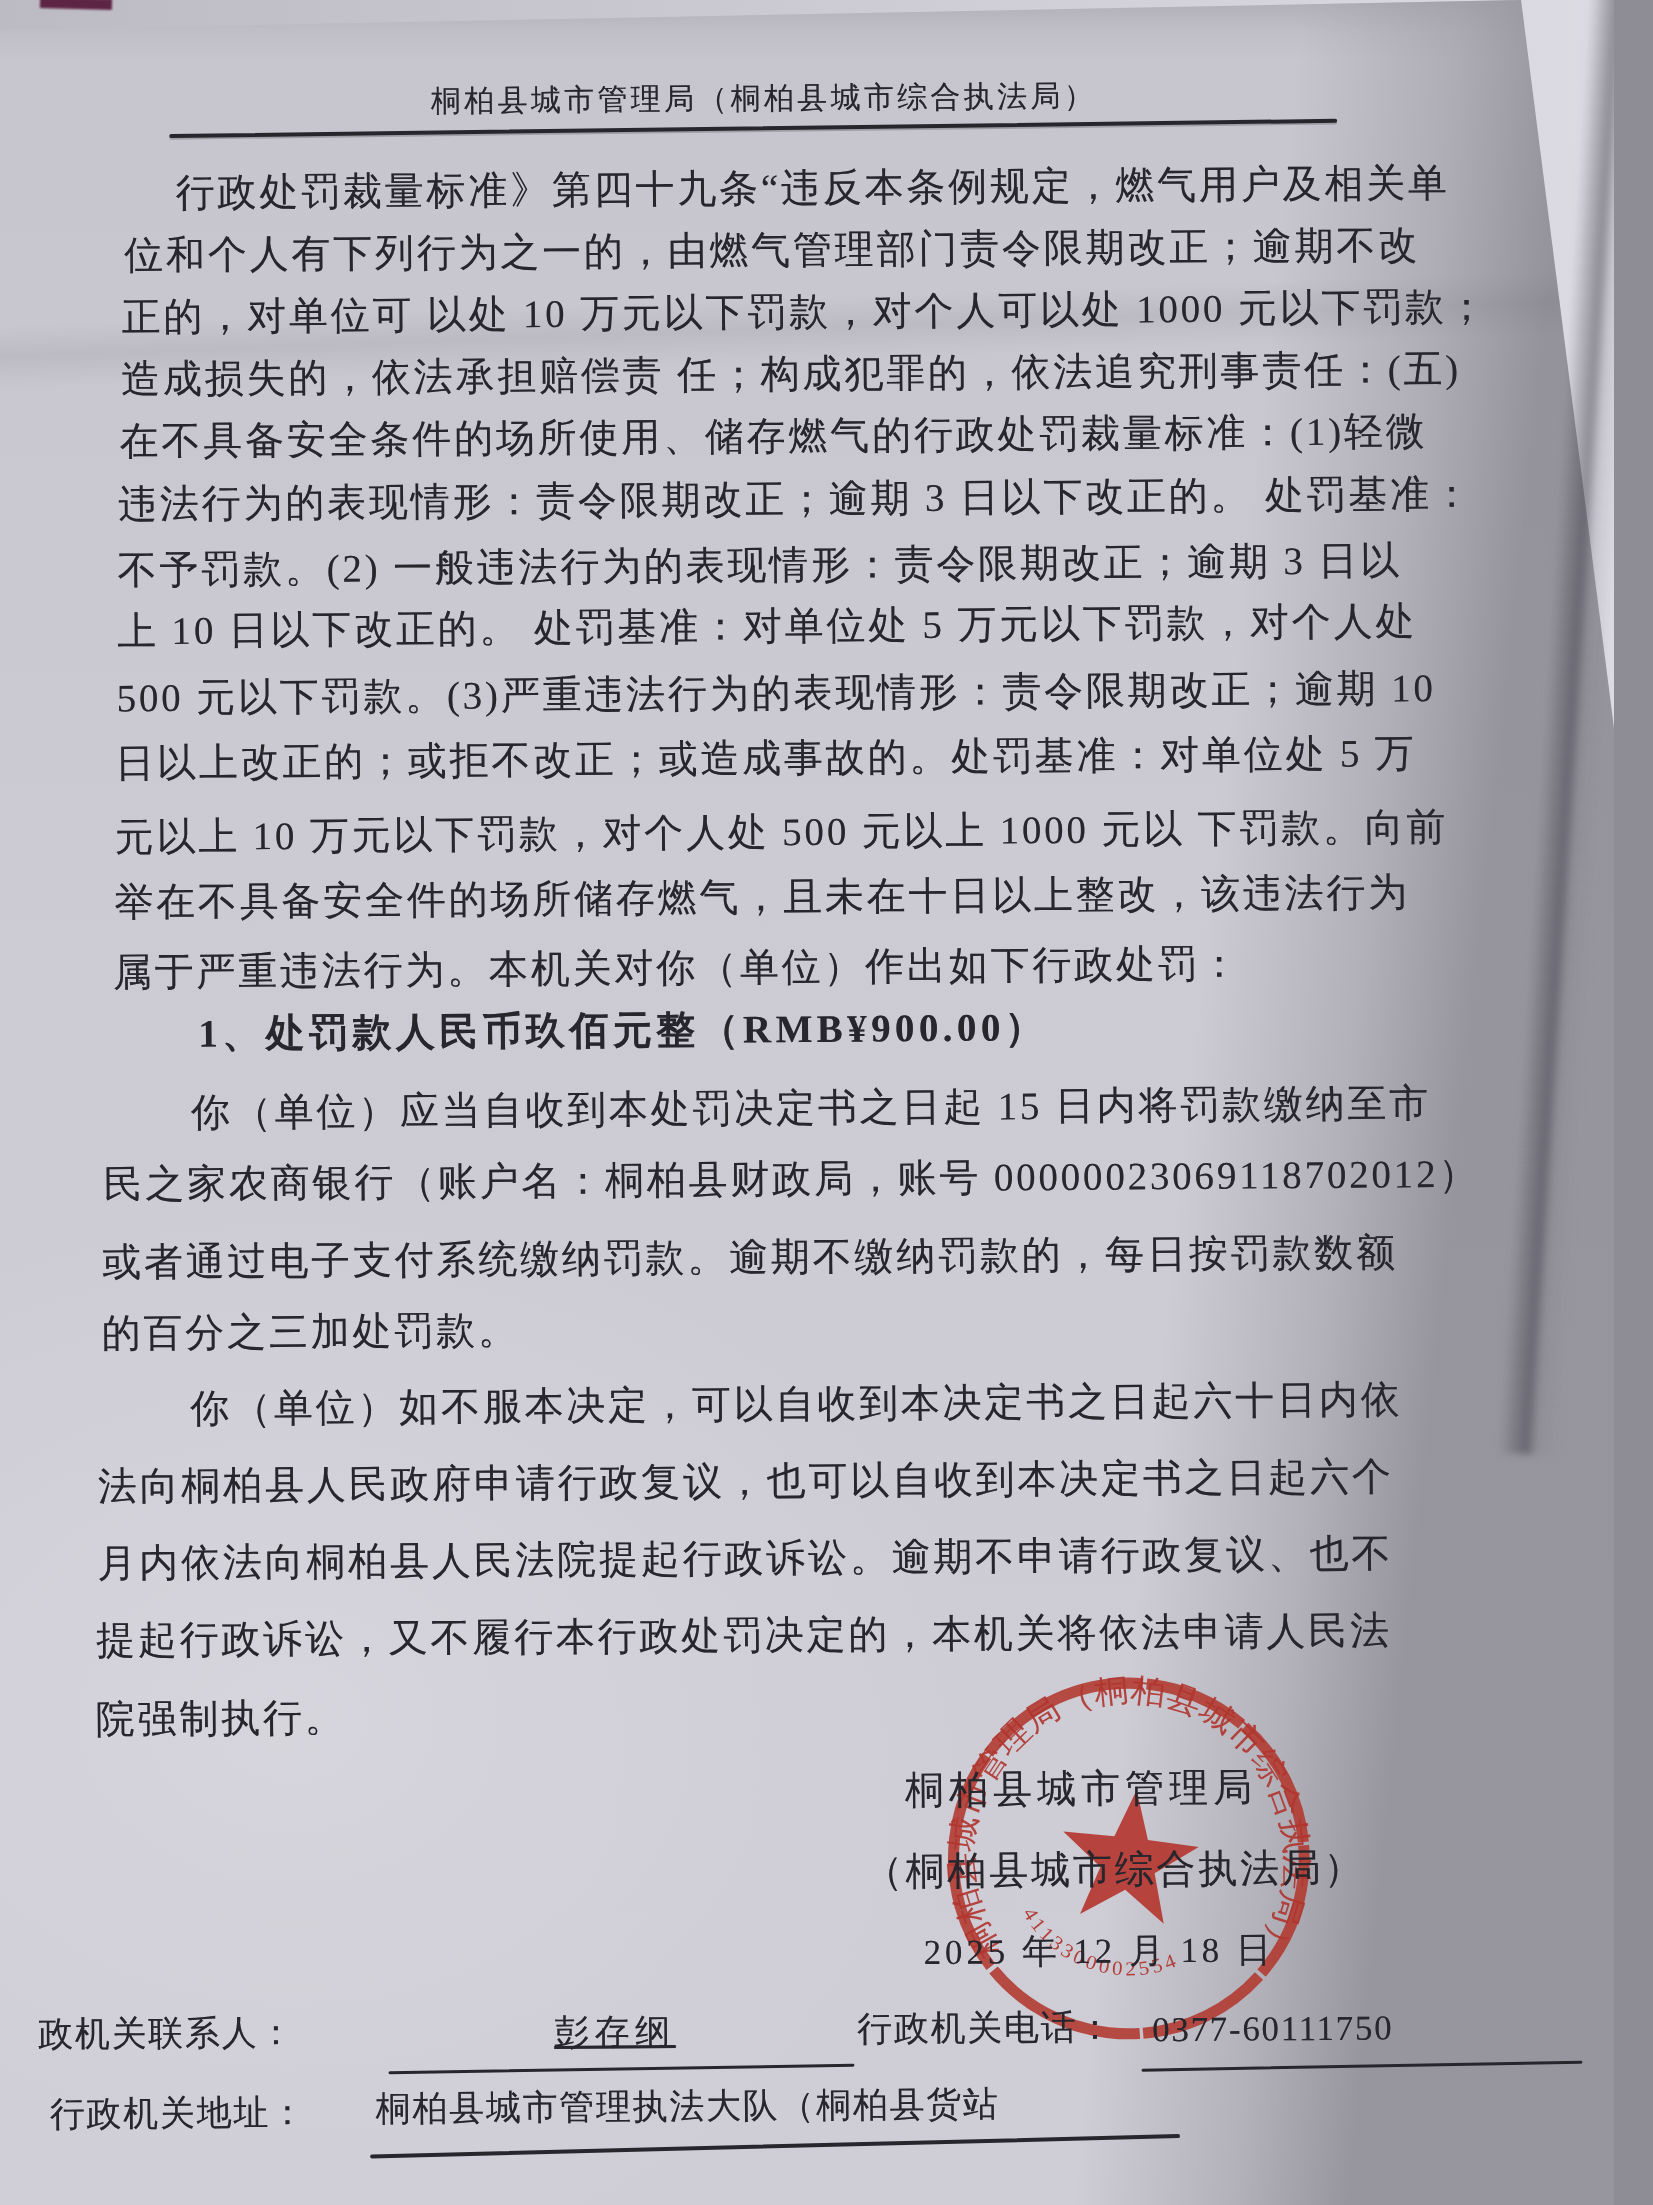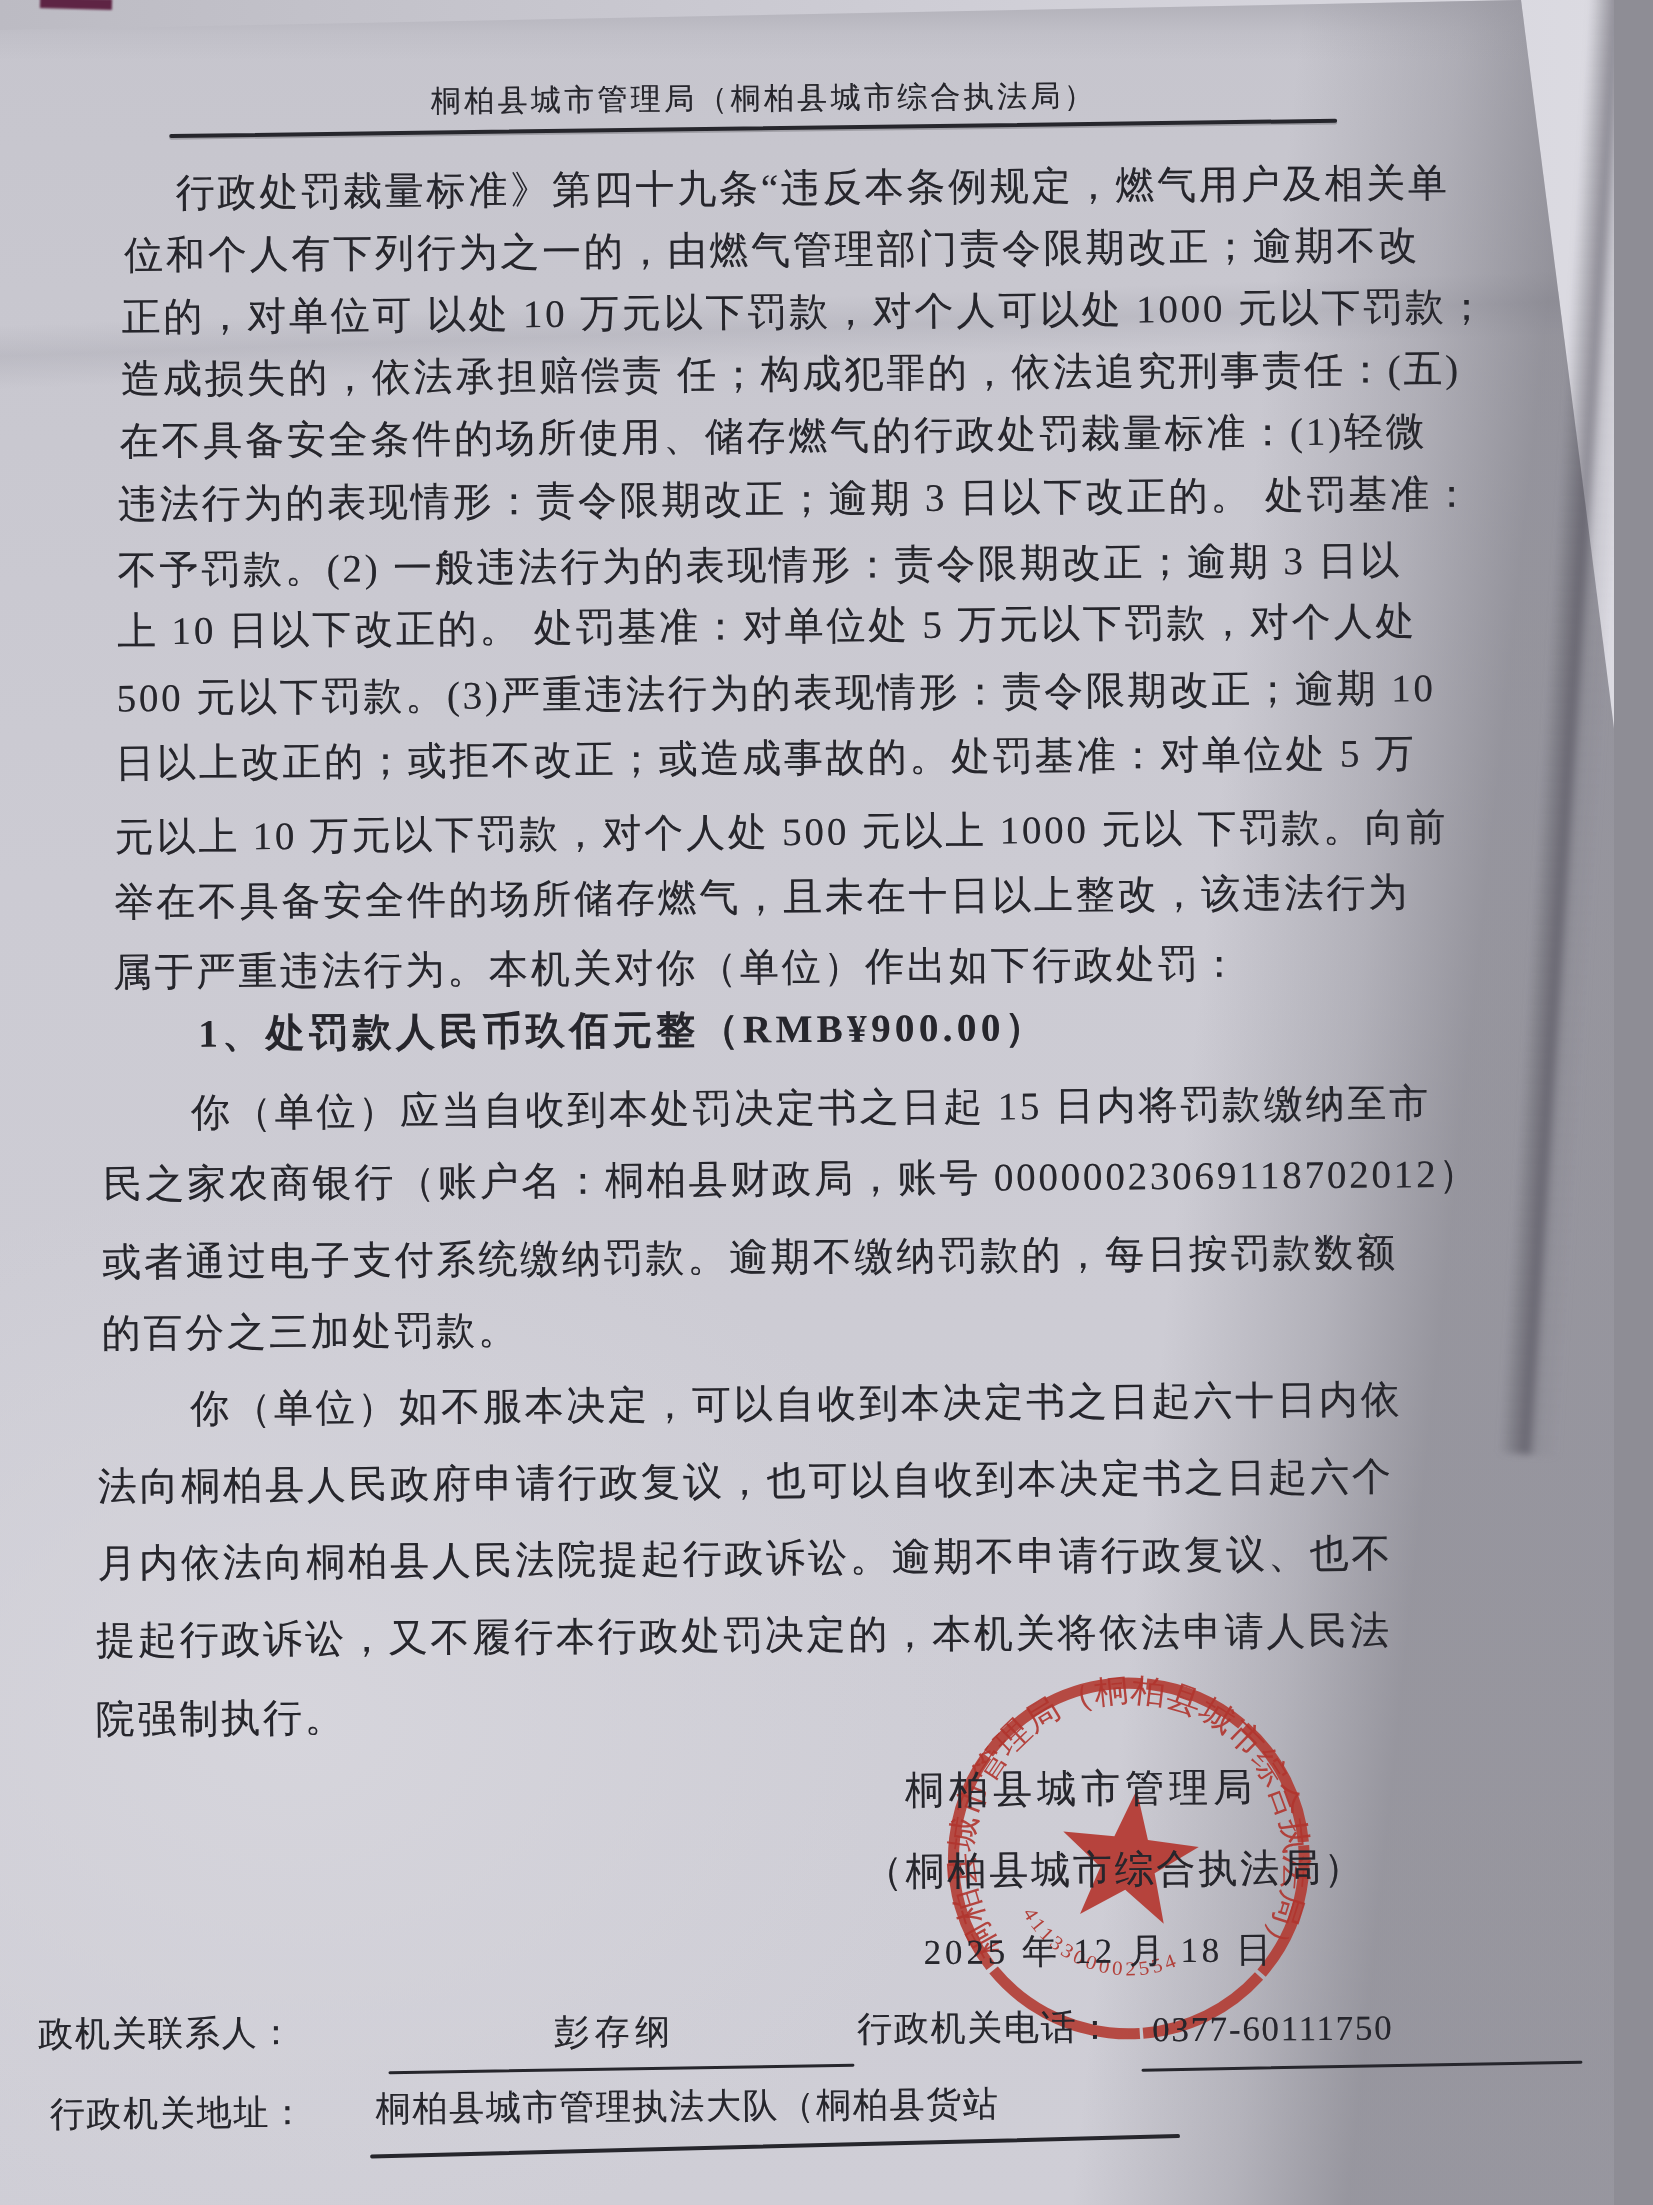--- a/index.html
+++ b/index.html
@@ -90,21 +90,21 @@
       <text font-size="36" fill="rgba(176,52,45,0.92)" letter-spacing="6">
         <textPath href="#numPath" textLength="330" lengthAdjust="spacingAndGlyphs">4113300002554</textPath>
       </text>
     </svg>
 
     <div class="line sig" style="left:899px;top:1771px;">桐柏县城市管理局</div>
     <div class="line sig" style="left:857px;top:1852px;letter-spacing:2.8px;">（桐柏县城市综合执法局）</div>
     <div class="line date" style="left:916px;top:1936px;">2025 年 12 月 18 日</div>
 
     <div class="line foot" style="left:30px;top:2011px;">政机关联系人：</div>
-    <div class="line foot" style="left:546px;top:2013px;letter-spacing:5.5px;">彭存纲</div>
+    <div class="line foot" style="left:546px;top:2013px;letter-spacing:5.5px;text-decoration:underline;">彭存纲</div>
     <div class="uline" style="left:380px;top:2066px;width:466px;transform:rotate(-.5deg);"></div>
     <div class="line foot" style="left:849px;top:2012px;">行政机关电话：</div>
     <div class="line foot" style="left:1144px;top:2015px;">0377-60111750</div>
     <div class="uline" style="left:1133px;top:2069px;width:441px;transform:rotate(-.6deg);"></div>
 
     <div class="line foot" style="left:41px;top:2091px;">行政机关地址：</div>
     <div class="line foot" style="left:367px;top:2088px;">桐柏县城市管理执法大队（桐柏县货站</div>
     <div class="uline" style="left:361px;top:2144px;width:810px;height:4.4px;transform:rotate(-1deg);"></div>
   </div>
 </div>

